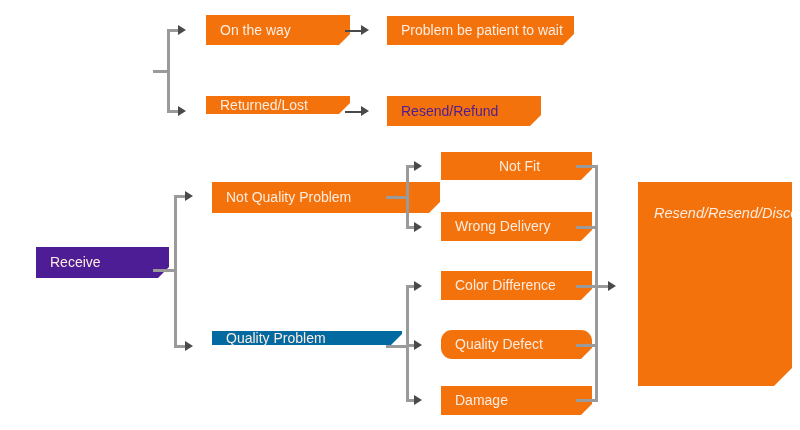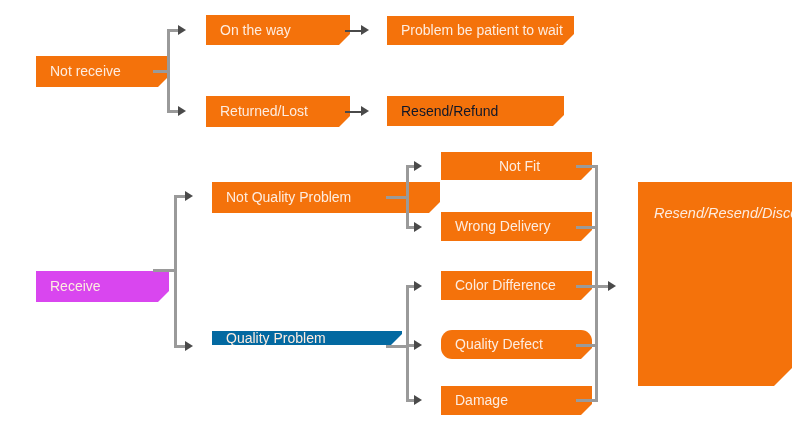--- a/index.html
+++ b/index.html
@@ -79,23 +79,20 @@
     position: absolute;
     height: 1.5px;
     background: #4a4a4a;
   }
 </style>
 </head>
 <body>
 
 <div id="canvas" style="background: rgb(255, 255, 255);">
 
-  <div class="node" style="left: 20px; top: 56px; width: 133px; height: 31px; background: rgb(244, 114, 11); color: rgb(253, 236, 224);">
-    <span class="txt">Not receive</span>
-  </div>
 
   <div class="conn h" style="left: 153px; top: 70px; width: 15px; background: rgb(154, 154, 154);"></div>
 
   <div class="conn v" style="left: 167px; top: 30px; height: 82px; background: rgb(154, 154, 154);"></div>
 
   <div class="conn h" style="left: 167px; top: 29px; width: 13px; background: rgb(154, 154, 154);"></div>
   <div class="arrow-r" style="left: 178px; top: 25px; border-left-color: rgb(74, 74, 74);"></div>
 
   <div class="conn h" style="left: 167px; top: 110px; width: 13px; background: rgb(154, 154, 154);"></div>
   <div class="arrow-r" style="left: 178px; top: 106px; border-left-color: rgb(74, 74, 74);"></div>
@@ -104,32 +101,32 @@
     <span class="txt">On the way</span>
   </div>
 
   <div class="thinline" style="left: 345px; top: 30px; width: 21px; background: rgb(74, 74, 74);"></div>
   <div class="arrow-r" style="left: 361px; top: 25px; border-left-color: rgb(74, 74, 74);"></div>
 
   <div class="node" style="left: 371px; top: 16px; width: 187px; height: 29px; background: rgb(244, 114, 11); color: rgb(253, 236, 224);">
     <span class="txt">Problem be patient to wait</span>
   </div>
 
-  <div class="node" style="left: 190px; top: 96px; width: 144px; height: 31px; background: rgb(244, 114, 11); color: rgb(253, 236, 224);">
+  <div class="node" style="left: 190px; top: 96px; width: 144px; height: 18px; background: rgb(244, 114, 11); color: rgb(253, 236, 224);">
     <span class="txt">Returned/Lost</span>
   </div>
 
   <div class="thinline" style="left: 345px; top: 111px; width: 21px; background: rgb(74, 74, 74);"></div>
   <div class="arrow-r" style="left: 361px; top: 106px; border-left-color: rgb(74, 74, 74);"></div>
 
-  <div class="node" style="left: 371px; top: 96px; width: 177px; height: 30px; background: rgb(244, 114, 11); color: #0f172a;">
+  <div class="node" style="left: 371px; top: 96px; width: 154px; height: 30px; background: rgb(244, 114, 11); color: #4c1d95;">
     <span class="txt">Resend/Refund</span>
   </div>
 
-  <div class="node" style="left: 20px; top: 271px; width: 133px; height: 31px; background: #d946ef; color: rgb(253, 236, 224);">
+  <div class="node" style="left: 20px; top: 247px; width: 133px; height: 31px; background: #4c1d95; color: rgb(253, 236, 224);">
     <span class="txt">Receive</span>
   </div>
 
   <div class="conn h" style="left: 153px; top: 269px; width: 23px; background: rgb(154, 154, 154);"></div>
   <div class="conn v" style="left: 174px; top: 196px; height: 152px; background: rgb(154, 154, 154);"></div>
 
   <div class="conn h" style="left: 174px; top: 195px; width: 13px; background: rgb(154, 154, 154);"></div>
   <div class="arrow-r" style="left: 185px; top: 191px; border-left-color: rgb(74, 74, 74);"></div>
 
   <div class="conn h" style="left: 174px; top: 345px; width: 13px; background: rgb(154, 154, 154);"></div>

